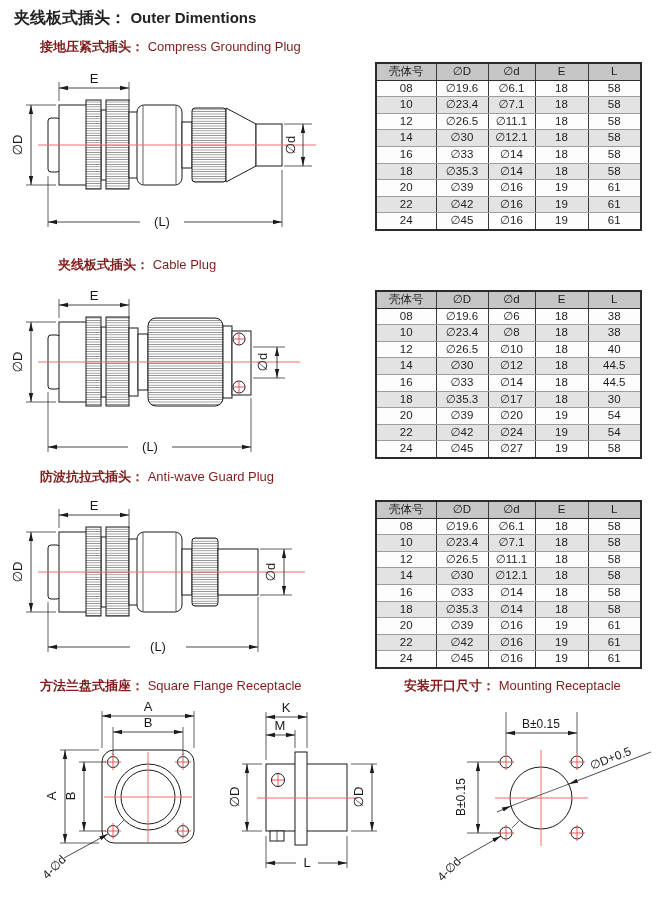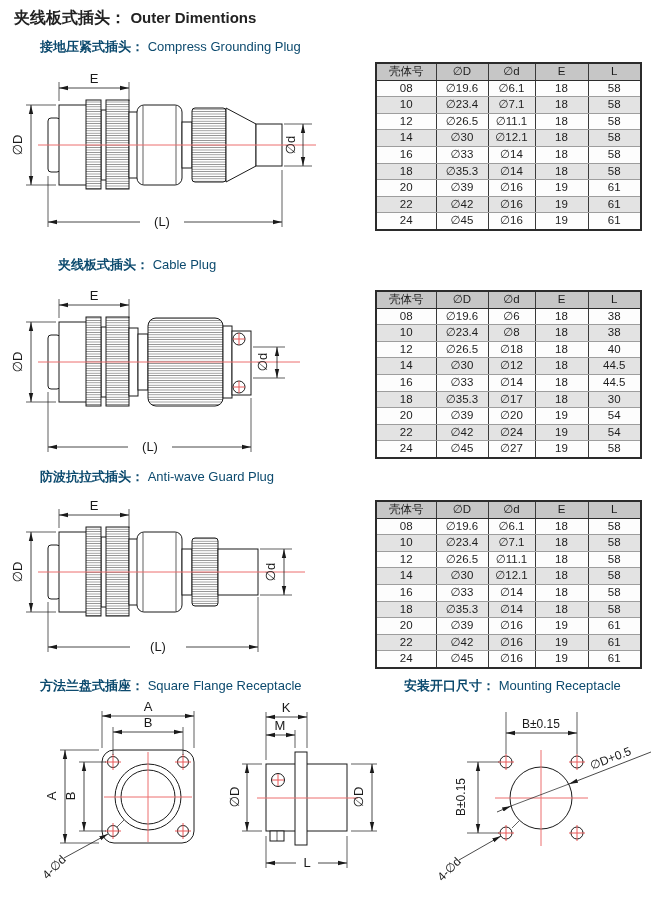--- a/index.html
+++ b/index.html
@@ -4,21 +4,21 @@
 <style>
   html,body { margin:0; padding:0; background:#fff; }
   .page {
     position:relative; width:661px; height:898px; background:#ffffff;
     font-family:"Liberation Sans", sans-serif; color:#1c1c1c; overflow:hidden;
   }
   .drawings { position:absolute; left:0; top:0; width:661px; height:898px; }
 
   .title { position:absolute; left:14px; top:8px; font-size:16px; font-weight:bold; color:#222; }
   .title .en { font-size:15px; }
-  .sec { position:absolute; font-size:13px; font-weight:600; color:#0c4a6e; white-space:nowrap; }
+  .sec { position:absolute; font-size:13px; font-weight:600; color:#7f1d1d; white-space:nowrap; }
   .sec .en { font-weight:500; }
   .sec1 { left:40px; top:38px; }
   .sec2 { left:58px; top:256px;text-align:right; }
   .sec3 { left:40px; top:468px; }
   .sec4 { left:40px; top:677px; }
   .sec5 { left:404px; top:677px; }
 
   .tbl { position:absolute; left:375px; width:317px; }
   .tbl1 { top:62px; } .tbl2 { top:290px; } .tbl3 { top:500px; }
   .tbl table { border-collapse:collapse; table-layout:fixed; width:265px;
@@ -435,21 +435,21 @@
           <tr>
             <td>10</td>
             <td>∅23.4</td>
             <td>∅8</td>
             <td>18</td>
             <td>38</td>
           </tr>
           <tr>
             <td>12</td>
             <td>∅26.5</td>
-            <td>∅18</td>
+            <td>∅10</td>
             <td>18</td>
             <td>40</td>
           </tr>
           <tr>
             <td>14</td>
             <td>∅30</td>
             <td>∅12</td>
             <td>18</td>
             <td>44.5</td>
           </tr>

